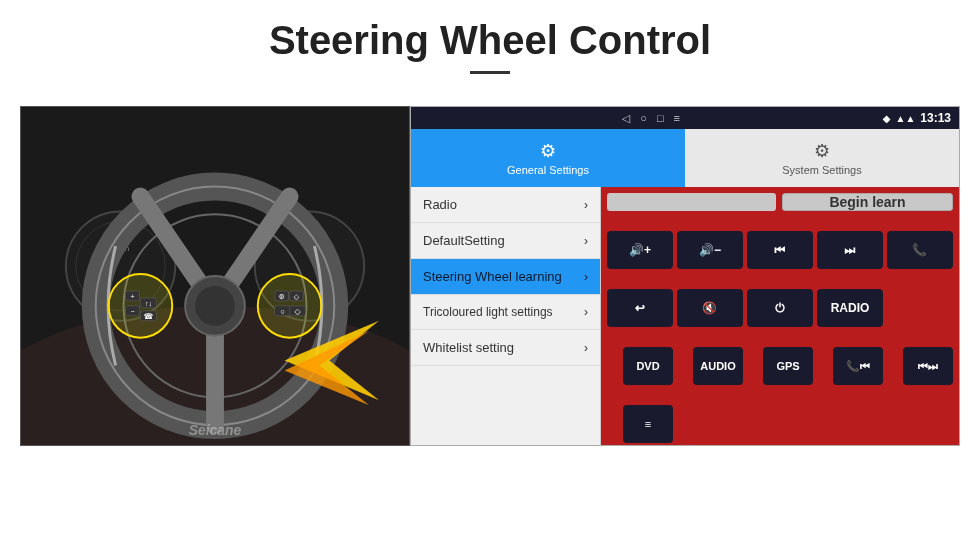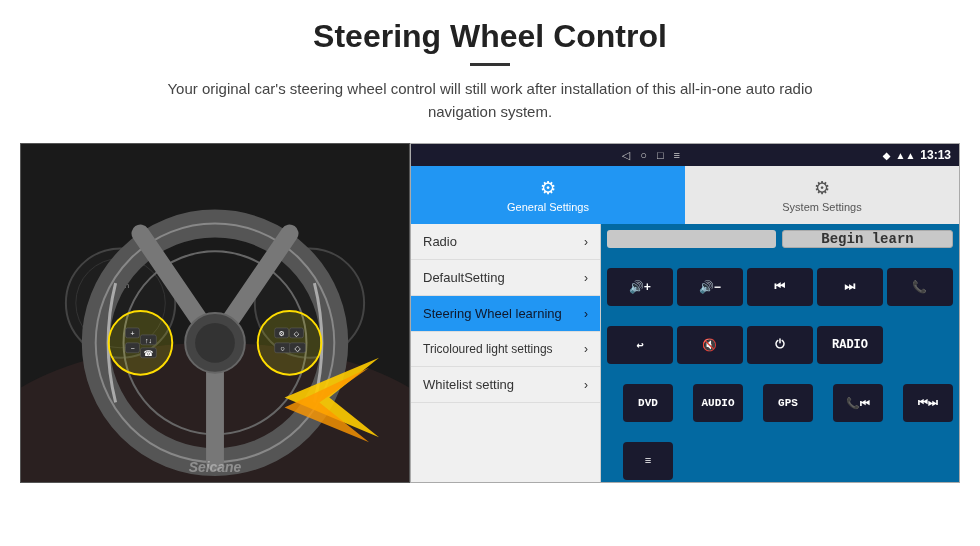--- a/index.html
+++ b/index.html
@@ -8,21 +8,21 @@
       background: #fff;
       width: 980px;
       min-height: 546px;
       overflow: hidden;
     }
     .header-section {
       text-align: center;
       padding: 18px 60px 10px;
     }
     .main-title {
-      font-size: 32px;
+      font-size: 40px;
       font-weight: 900;
       color: #222;
       margin-bottom: 8px;
     }
     .title-divider {
       width: 40px;
       height: 3px;
       background: #333;
       margin: 0 auto 12px;
     }
@@ -148,26 +148,25 @@
       cursor: pointer;
     }
     .menu-item.active {
       background: #2196F3;
       color: #0f172a;
     }
     .menu-item .chevron { font-size: 12px; }
     
     .right-panel {
       flex: 1;
-      background: #0369a1;
+      background: #b91c1c;
       display: flex;
       flex-direction: column;
       padding: 6px;
       gap: 20px;
-      font-family: Liberation Mono, monospace;
     }
     .begin-learn-row {
       display: flex;
       gap: 6px;
       height: 44px;
     }
     .empty-box {
       flex: 1;
       background: #c8c8c8;
       border-radius: 3px;
@@ -230,21 +229,20 @@
       grid-template-columns: repeat(5, 1fr);
       gap: 4px;
     }
   </style>
 </head>
 <body>
 
 <div class="header-section">
   <h1 class="main-title">Steering Wheel Control</h1>
   <div class="title-divider"></div>
-  <p class="subtitle">Your original car's steering wheel control will still work after installation of this all-in-one auto radio navigation system.</p>
 </div>
 
 <div class="content-area">
 
   <div class="steering-image">
     <svg class="steering-canvas" viewBox="0 0 390 340" xmlns="http://www.w3.org/2000/svg">
 
       <rect width="390" height="340" fill="#1a1a1a"></rect>
 
       <ellipse cx="195" cy="320" rx="250" ry="120" fill="#2a2020"></ellipse>

